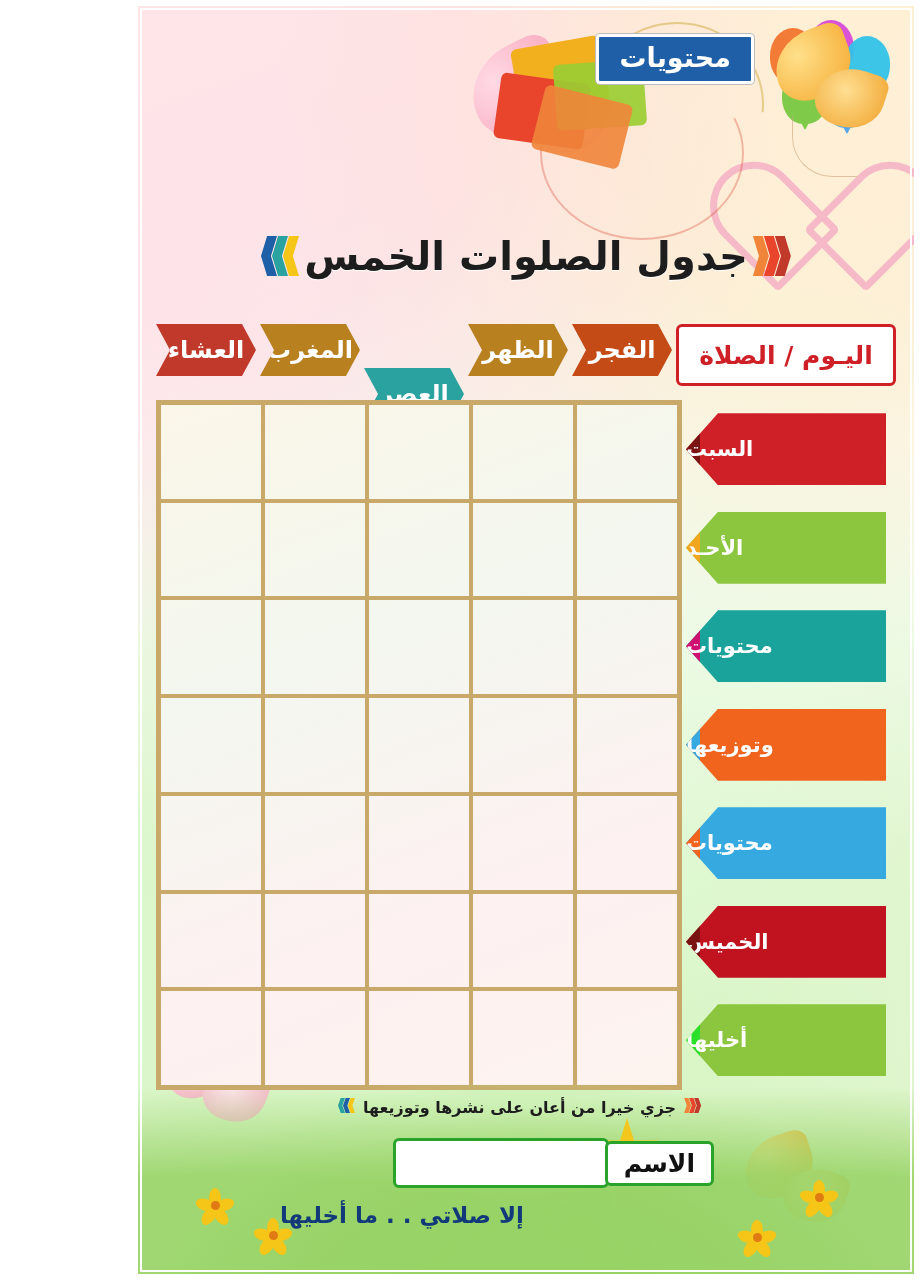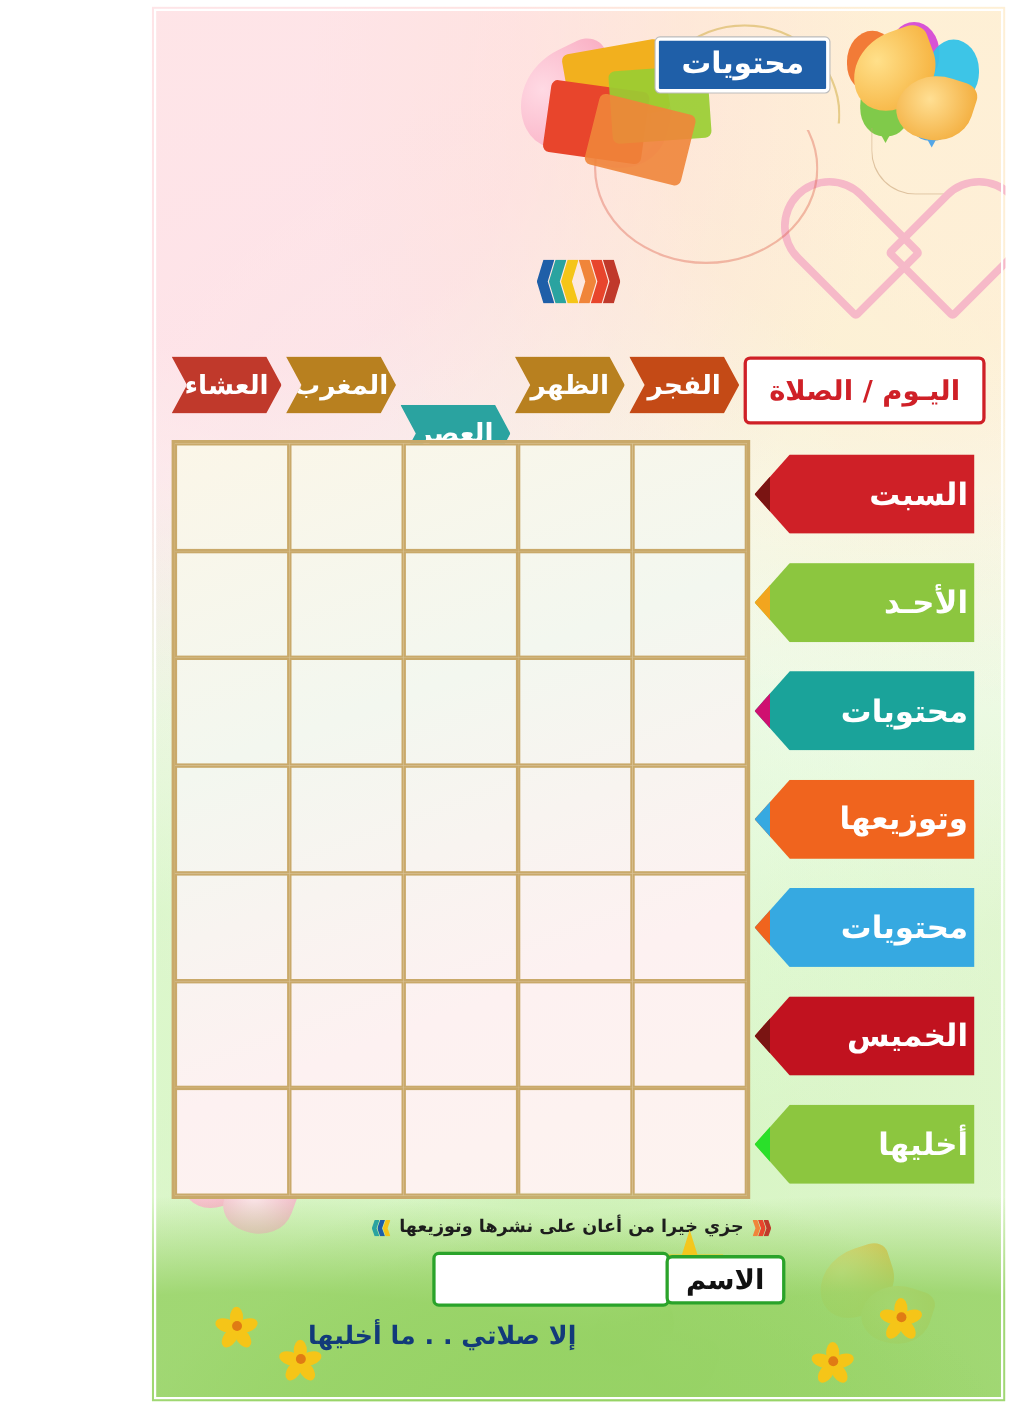--- a/index.html
+++ b/index.html
@@ -134,22 +134,22 @@
   .grid{
     position:absolute;top:394px;right:18px;left:18px;height:690px;
     display:flex;flex-direction:row;
   }
   .daycol{width:214px;display:flex;flex-direction:column;gap:0;}
   .daycell{
     height:98.5px;display:flex;align-items:center;justify-content:center;position:relative;
   }
   .daytag{
     position:relative;width:200px;height:72px;margin-right:6px;
-    display:flex;align-items:center;justify-content:flex-start;
-    color:#fff;font-weight:bold;font-size:28px;
+    display:flex;align-items:center;justify-content:flex-end;
+    color:#fff;font-weight:bold;font-size:21px;
     clip-path:polygon(100% 0, 100% 100%, 16% 100%, 0 50%, 16% 0);
     box-shadow:0 0 0 0 transparent;
   }
   .daytag .lbl{padding-right:6px;}
   .tail{
     position:absolute;left:-16px;top:50%;transform:translateY(-50%);
     width:30px;height:52px;
     clip-path:polygon(100% 0, 100% 100%, 0 100%, 40% 50%, 0 0);
     z-index:-1;
   }
@@ -173,21 +173,21 @@
   .flower{position:absolute;width:34px;height:34px;}
   .flower span{position:absolute;left:11px;top:0;width:12px;height:20px;background:#f5c518;border-radius:50%;transform-origin:50% 100%;}
   .flower i{position:absolute;left:13px;top:13px;width:9px;height:9px;border-radius:50%;background:#e07b14;}
   .f1{left:60px;bottom:52px;}
   .f2{left:118px;bottom:22px;}
   .f3{right:78px;bottom:60px;}
   .f4{right:140px;bottom:20px;}
 
   .thanks{
     position:absolute;left:0;right:13px;top:1092px;height:26px;
-    display:flex;align-items:flex-end;justify-content:center;gap:10px;
+    display:flex;align-items:flex-start;justify-content:center;gap:10px;
   }
   .thanks .txt{font-size:16px;font-weight:bold;color:#1d1d1d;}
   .mini-chev{display:flex;}
   .mini-chev i{width:7px;height:15px;margin-left:-2px;display:block;
     clip-path:polygon(0 0,62% 0,100% 50%,62% 100%,0 100%,38% 50%);}
   .mini-chev.flip{transform:scaleX(-1);}
 
   .star{
     position:absolute;left:auto;right:255px;top:1112px;width:64px;height:64px;
     background:#f5c518;
@@ -259,20 +259,21 @@
   </div>
 
   <div class="muhtawayat">محتويات</div>
 
   <div class="title-row">
     <div class="chev-group">
       <div class="chev" style="background:#c0392b"></div>
       <div class="chev" style="background:#e8452c"></div>
       <div class="chev" style="background:#f0853a"></div>
     </div>
+    <div class="title-text">جدول الصلوات الخمس</div>
     <div class="chev-group flip">
       <div class="chev" style="background:#1f5fa8"></div>
       <div class="chev" style="background:#2aa3a0"></div>
       <div class="chev" style="background:#f5c518"></div>
     </div>
   </div>
 
   <div class="hdr">
     <div class="hdr-cell first">اليـوم / الصلاة</div>
     <div class="hdr-cell arrow c-fajr">الفجر</div>

